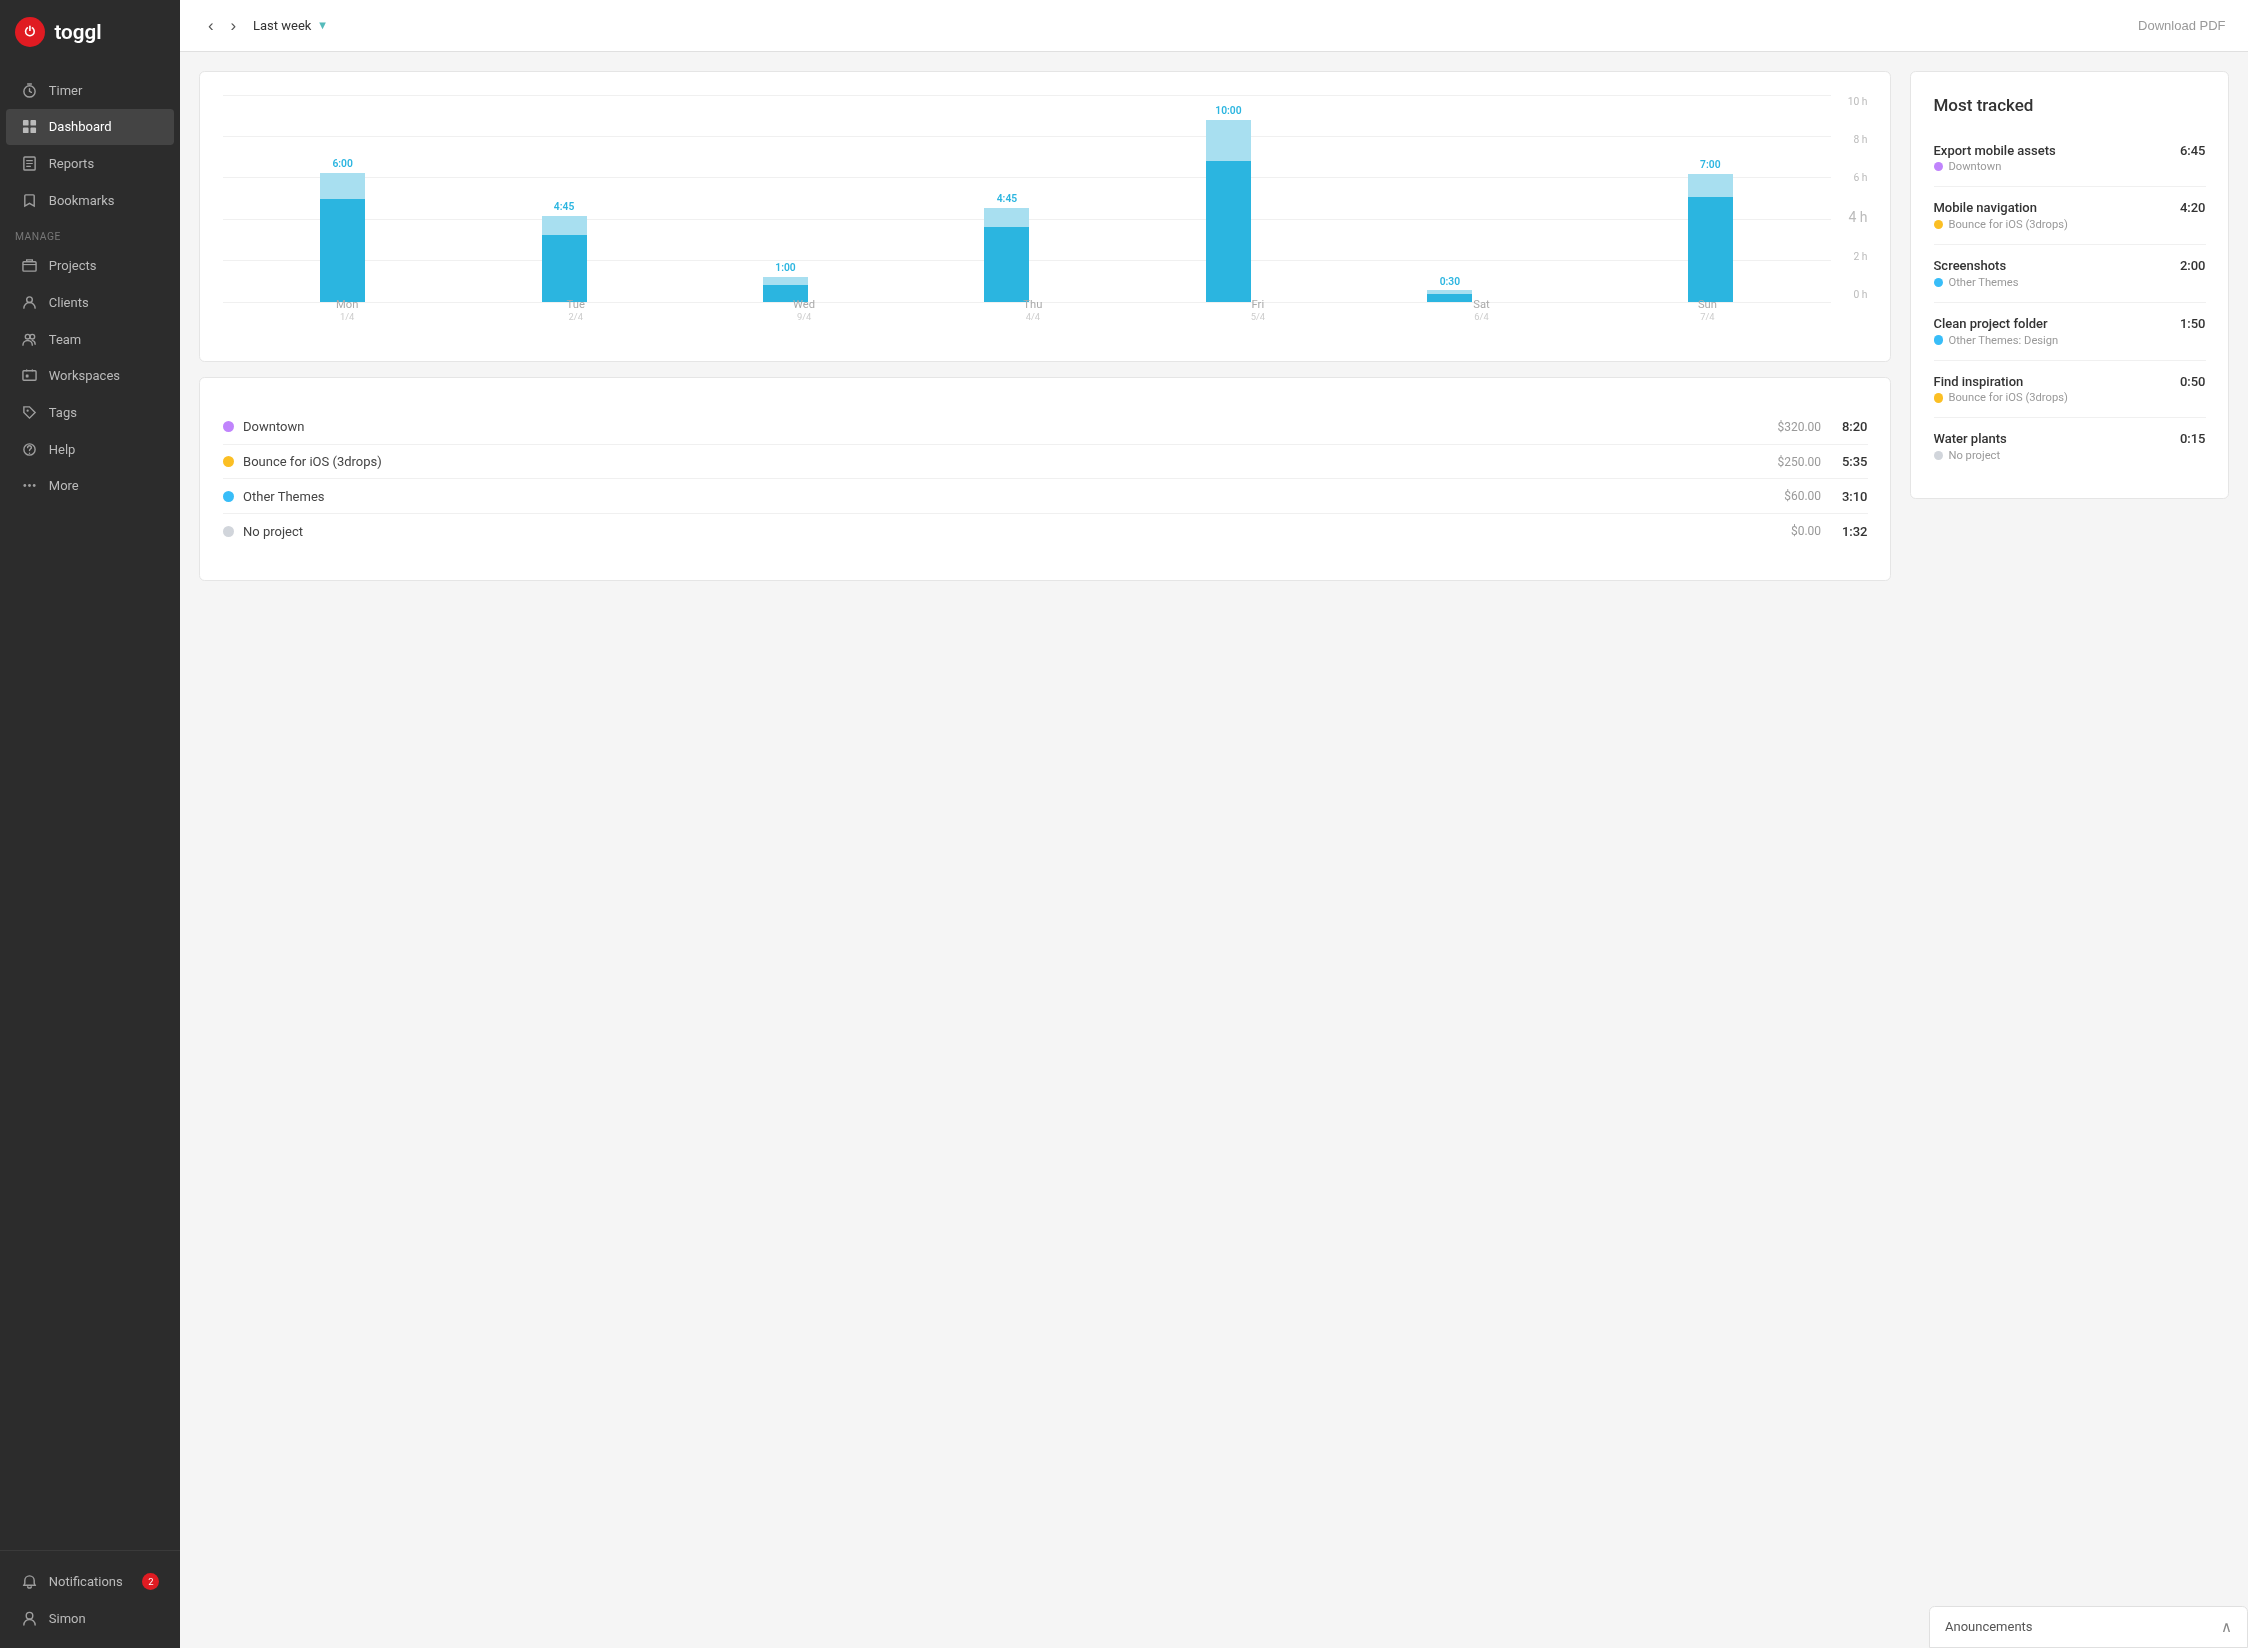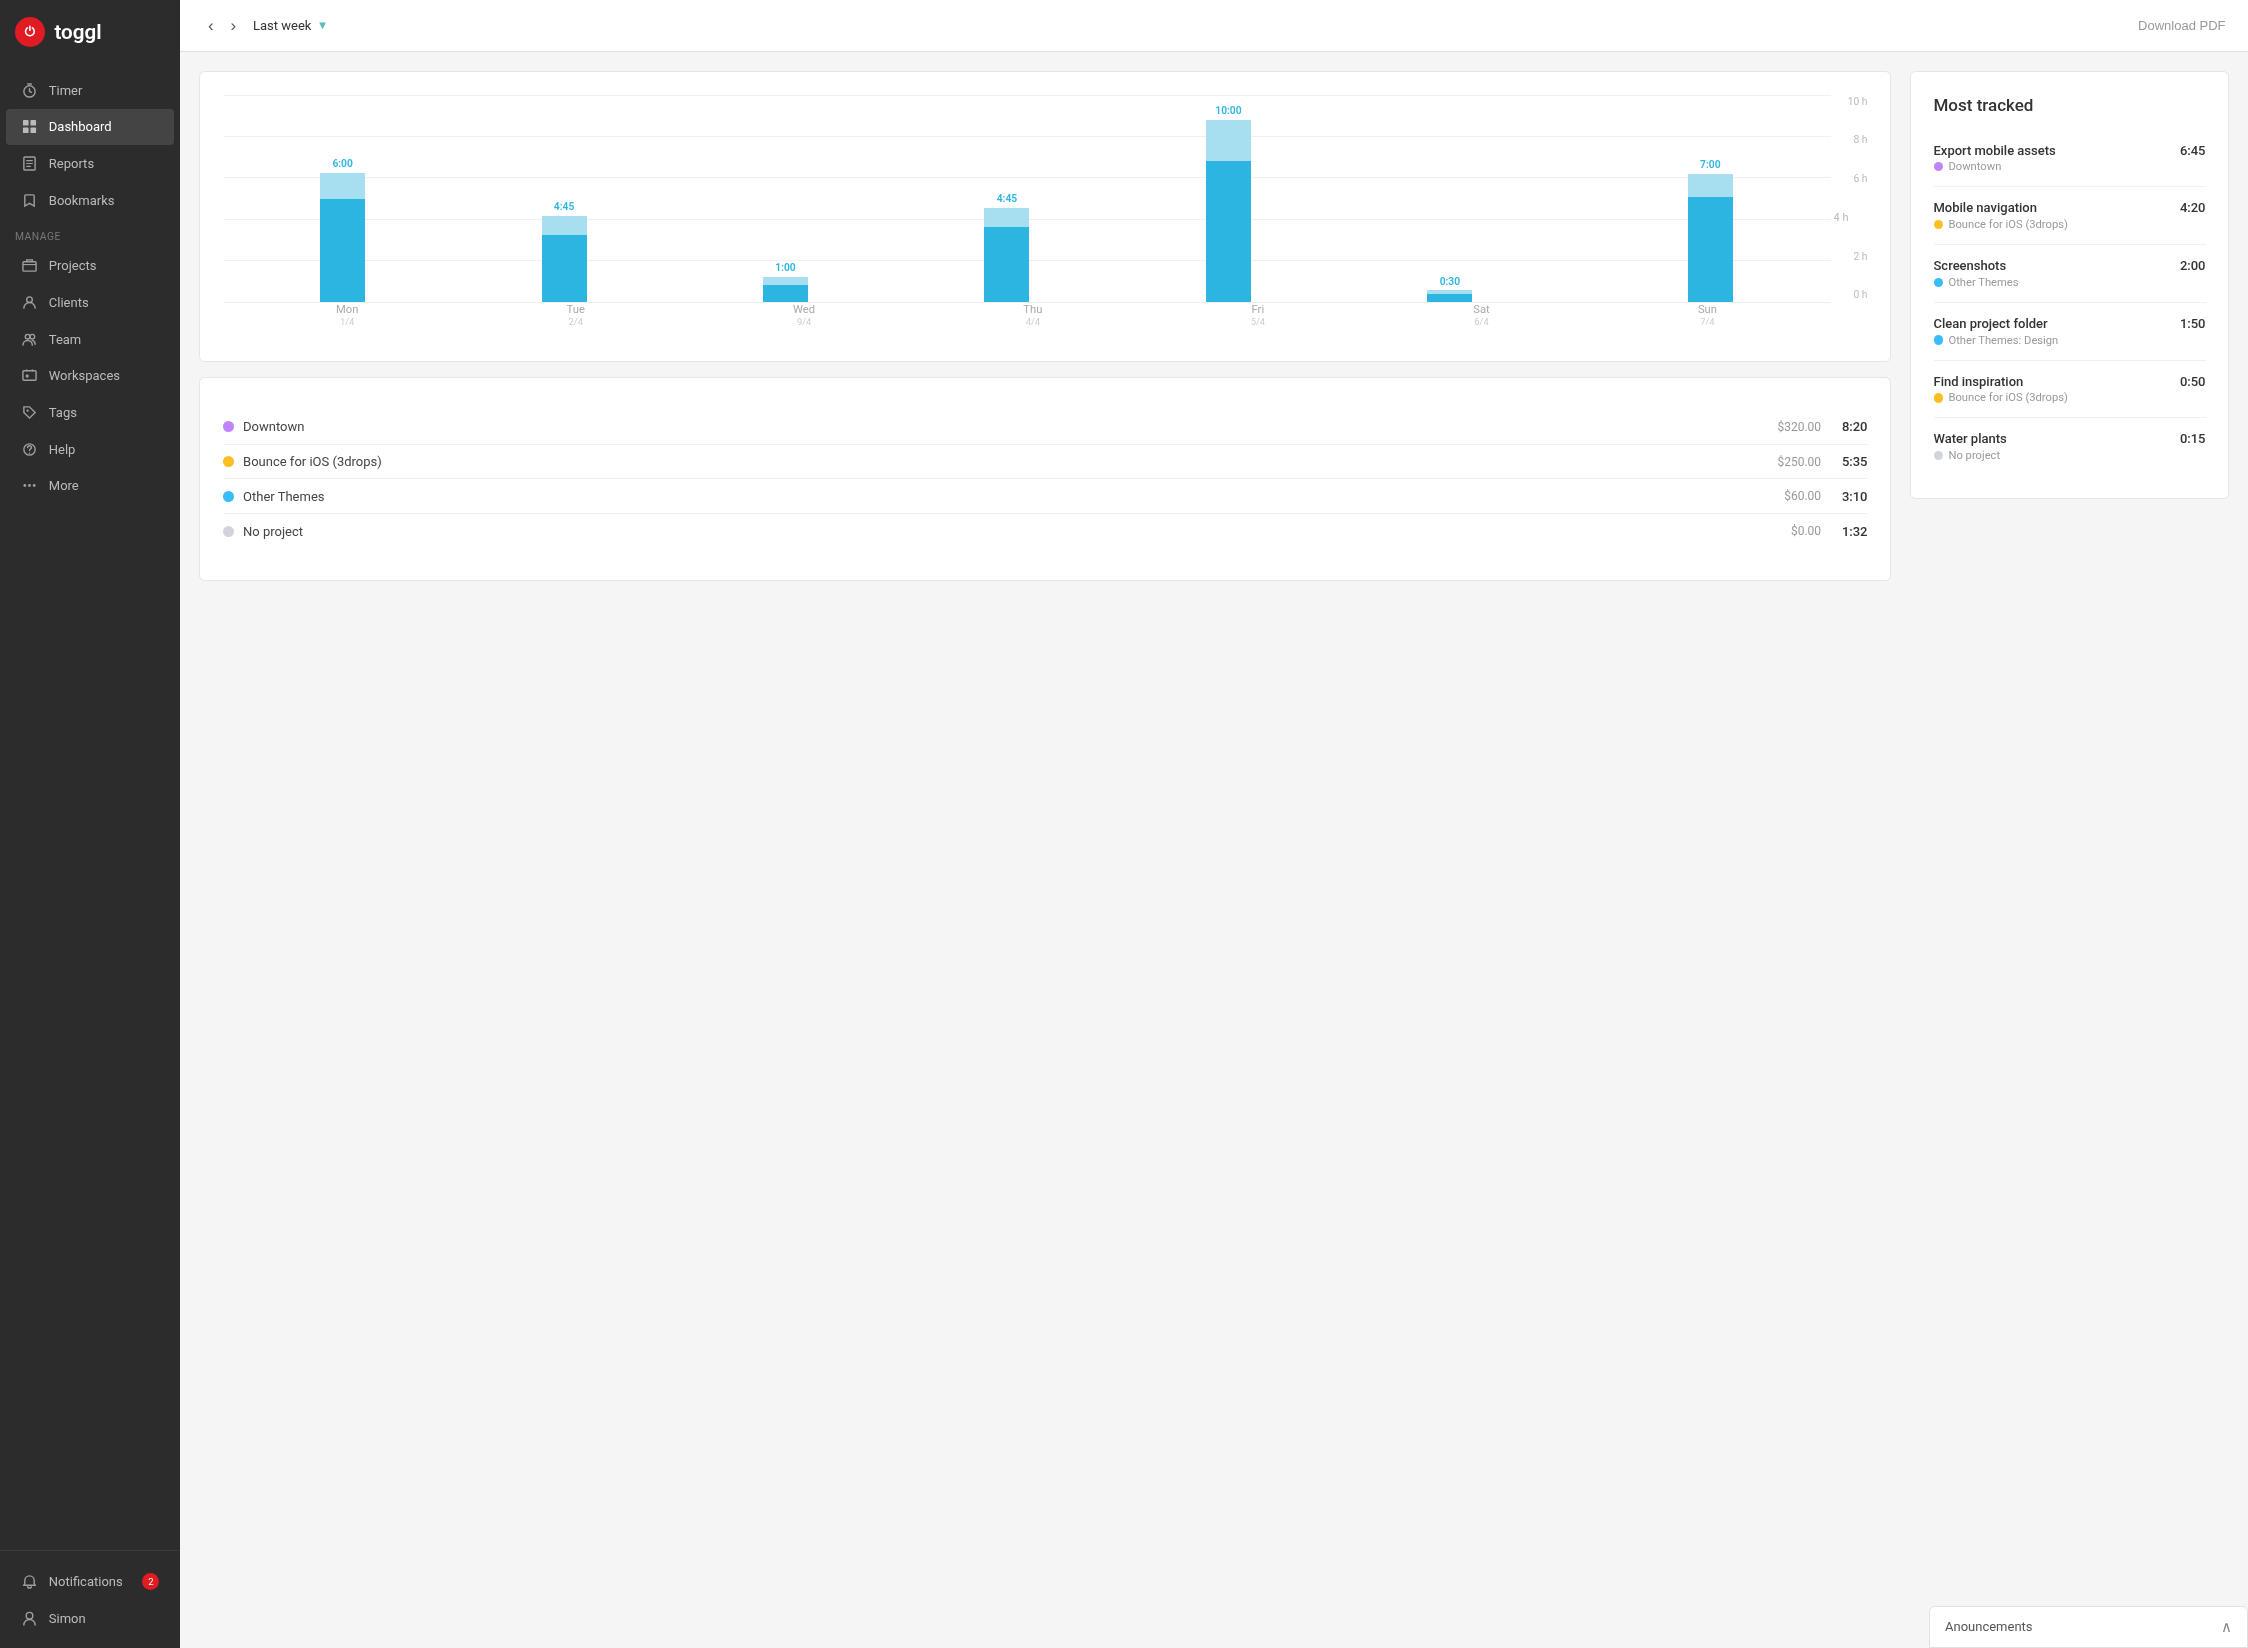--- a/index.html
+++ b/index.html
@@ -385,21 +385,21 @@
     <div class="left-col">
 
       <div class="card">
 
         <div style="position:relative; height:244px;">
 
           <div style="position:absolute; right:0; top:0; bottom:37px; width:34px; display:flex; flex-direction:column; justify-content:space-between;">
             <span style="font-size:10.3px;color:#bbb;text-align:right;">10 h</span>
             <span style="font-size:10.3px;color:#bbb;text-align:right;">8 h</span>
             <span style="font-size:10.3px;color:#bbb;text-align:right;">6 h</span>
-            <span style="font-size:11px;color:#bbb;">4 h</span>
+            <span style="font-size:14px;color:#bbb;text-align:right;">4 h</span>
             <span style="font-size:10.3px;color:#bbb;text-align:right;">2 h</span>
             <span style="font-size:10.3px;color:#bbb;text-align:right;">0 h</span>
           </div>
 
           <div style="position:absolute; left:0; right:37px; top:0; bottom:37px;">
             <div style="position:absolute; top:0%; left:0; right:0; height:0.9px; background:#f0f0f0;"></div>
             <div style="position:absolute; top:20%; left:0; right:0; height:0.9px; background:#f0f0f0;"></div>
             <div style="position:absolute; top:40%; left:0; right:0; height:0.9px; background:#f0f0f0;"></div>
             <div style="position:absolute; top:60%; left:0; right:0; height:0.9px; background:#f0f0f0;"></div>
             <div style="position:absolute; top:80%; left:0; right:0; height:0.9px; background:#f0f0f0;"></div>
@@ -458,21 +458,21 @@
 
             <div style="display:flex;flex-direction:column;align-items:center;margin-left:39px;">
               <span style="font-size:10.3px;color:#2bb5e0;font-weight:600;margin-bottom:2.8px;">7:00</span>
               <div style="display:flex;flex-direction:column;width:45px;">
                 <div style="height:22.5px;background:#a8dff0;"></div>
                 <div style="height:105px;background:#2bb5e0;"></div>
               </div>
             </div>
           </div>
 
-          <div style="position:absolute; bottom:12px; left:0; right:37px; height:37px; display:flex; justify-content:space-around; align-items:flex-end; padding:0 9.4px;margin-top:34px;">
+          <div style="position:absolute; bottom:4px; left:0; right:37px; height:37px; display:flex; justify-content:space-around; align-items:flex-start; padding:0 9.4px;margin-top:34px;">
             <div style="text-align:center;">
               <div style="font-size:11.2px;color:#aaa;">Mon</div>
               <div style="font-size:9.4px;color:#ccc;">1/4</div>
             </div>
             <div style="text-align:center;">
               <div style="font-size:11.2px;color:#aaa;">Tue</div>
               <div style="font-size:9.4px;color:#ccc;">2/4</div>
             </div>
             <div style="text-align:center;">
               <div style="font-size:11.2px;color:#aaa;">Wed</div>

